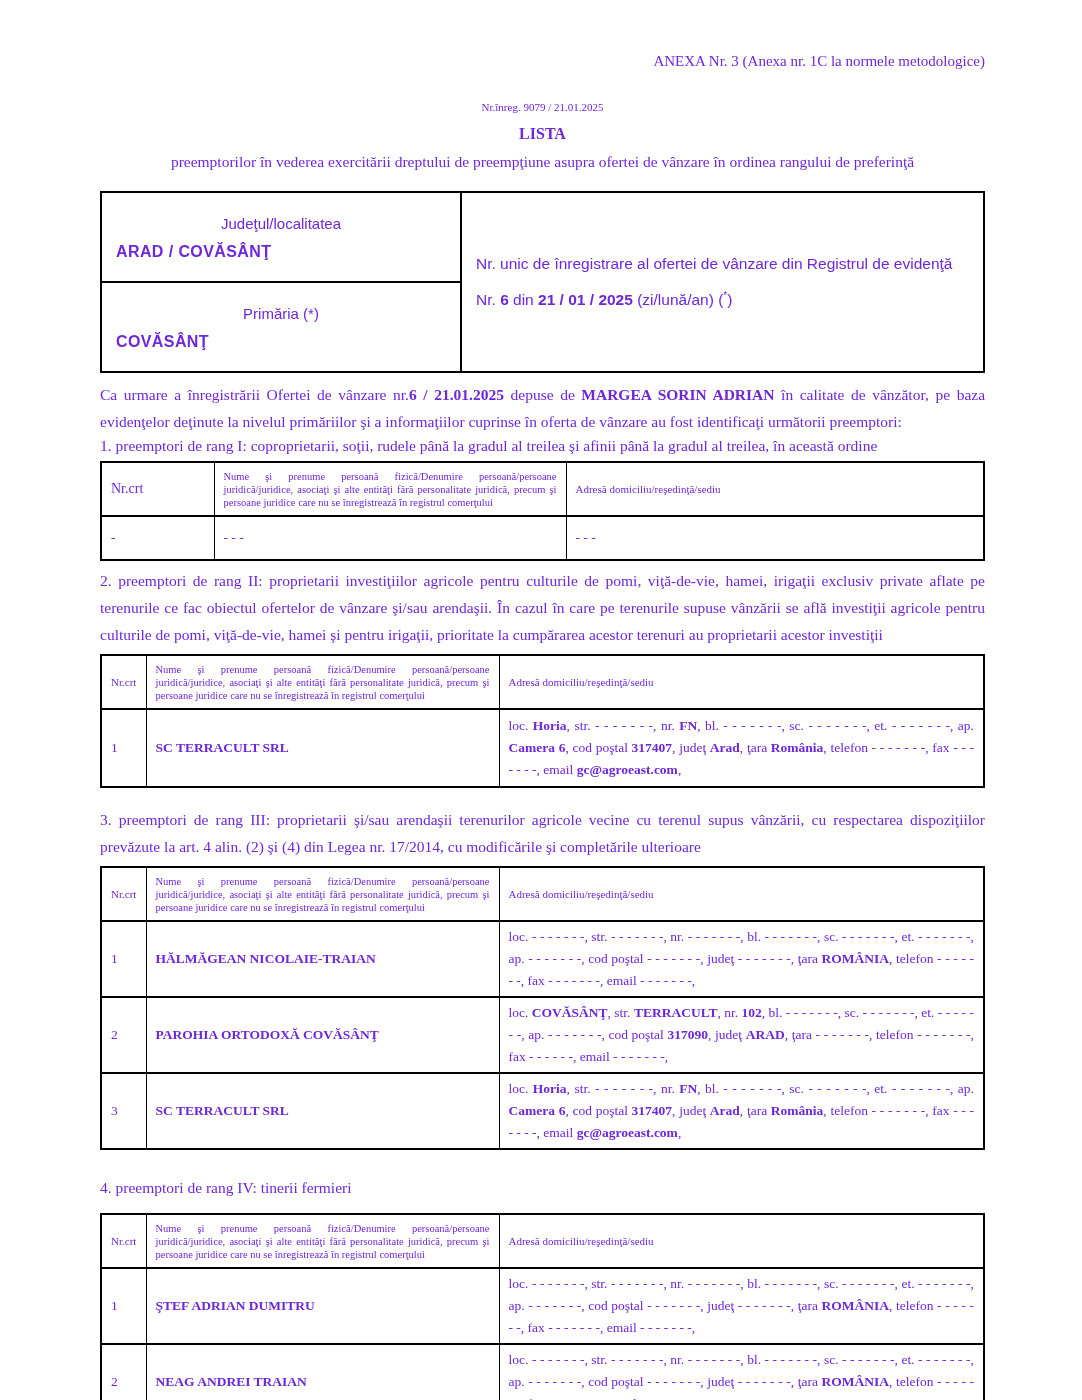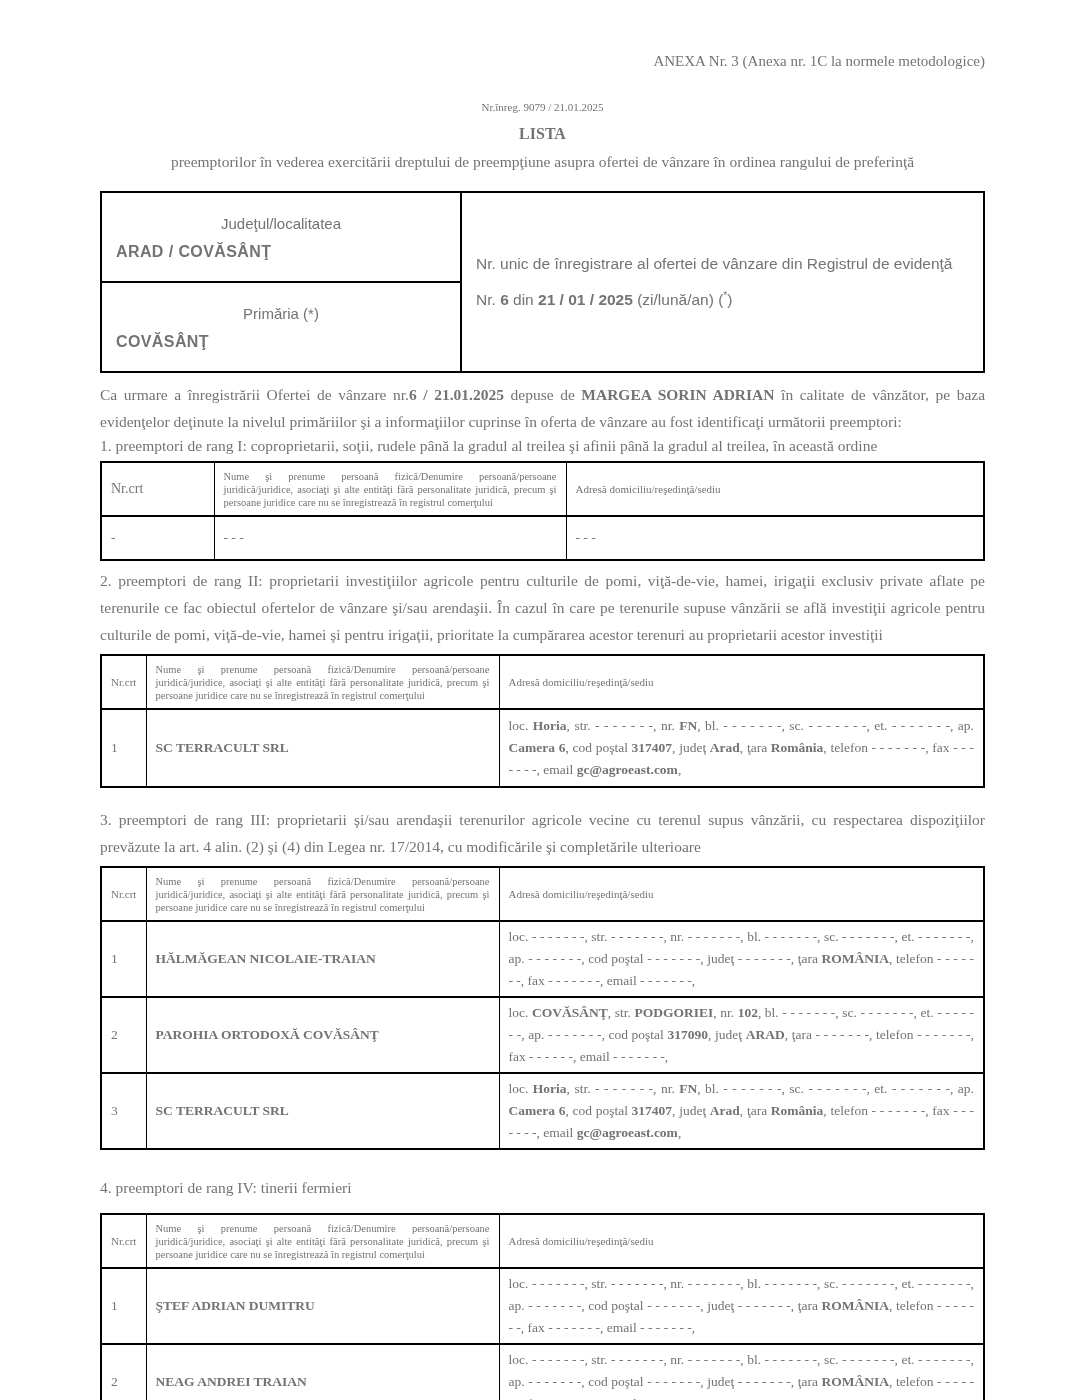--- a/index.html
+++ b/index.html
@@ -1,17 +1,17 @@
 <!DOCTYPE html>
 <html><head>
 <meta charset="utf-8">
 <style>
   html,body{margin:0;padding:0;background:#ffffff;}
   .page{
-    width:1082px;height:1400px;background:#ffffff;color:#737373;
+    width:1082px;height:1400px;background:#ffffff;color:#6d28d9;
     font-family:"Liberation Serif","DejaVu Serif",serif;
     position:relative;overflow:hidden;
   }
   .content{margin-left:100px;width:885px;}
 
   .anexa-line{padding-top:52px;text-align:right;font-size:15px;line-height:18px;}
   .reg-line{margin-top:28px;text-align:center;font-size:11px;line-height:18px;}
   .doc-title{margin-top:8px;text-align:center;font-weight:bold;font-size:16px;line-height:20px;}
   .doc-subtitle{margin-top:4px;text-align:center;font-weight:normal;font-size:15.5px;line-height:27px;}
 
@@ -145,21 +145,21 @@
         <td class="hdr-addr">Adresă domiciliu/reşedinţă/sediu</td>
       </tr>
       <tr class="row-m">
         <td class="cell-nr">1</td>
         <td class="cell-name">HĂLMĂGEAN NICOLAIE-TRAIAN</td>
         <td class="cell-addr">loc. - - - - - - -, str. - - - - - - -, nr. - - - - - - -, bl. - - - - - - -, sc. - - - - - - -, et. - - - - - - -, ap. - - - - - - -, cod poştal - - - - - - -, judeţ - - - - - - -, ţara <b>ROMÂNIA</b>, telefon - - - - - - -, fax - - - - - - -, email - - - - - - -,</td>
       </tr>
       <tr class="row-m">
         <td class="cell-nr">2</td>
         <td class="cell-name">PAROHIA ORTODOXĂ COVĂSÂNŢ</td>
-        <td class="cell-addr">loc. <b>COVĂSÂNŢ</b>, str. <b>PODGORIEI</b>, nr. <b>102</b>, bl. - - - - - - -, sc. - - - - - - -, et. - - - - - - -, ap. - - - - - - -, cod poştal <b>317090</b>, judeţ <b>ARAD</b>, ţara - - - - - - -, telefon - - - - - - -, fax - - - - - -, email - - - - - - -,</td>
+        <td class="cell-addr">loc. <b>COVĂSÂNŢ</b>, str. <b>TERRACULT</b>, nr. <b>102</b>, bl. - - - - - - -, sc. - - - - - - -, et. - - - - - - -, ap. - - - - - - -, cod poştal <b>317090</b>, judeţ <b>ARAD</b>, ţara - - - - - - -, telefon - - - - - - -, fax - - - - - -, email - - - - - - -,</td>
       </tr>
       <tr class="row-m">
         <td class="cell-nr">3</td>
         <td class="cell-name">SC TERRACULT SRL</td>
         <td class="cell-addr">loc. <b>Horia</b>, str. - - - - - - -, nr. <b>FN</b>, bl. - - - - - - -, sc. - - - - - - -, et. - - - - - - -, ap. <b>Camera 6</b>, cod poştal <b>317407</b>, judeţ <b>Arad</b>, ţara <b>România</b>, telefon - - - - - - -, fax - - - - - - -, email <b>gc@agroeast.com</b>,</td>
       </tr>
     </tbody>
       </table>
 
     <div class="sec mt24">4. preemptori de rang IV: tinerii fermieri</div>

